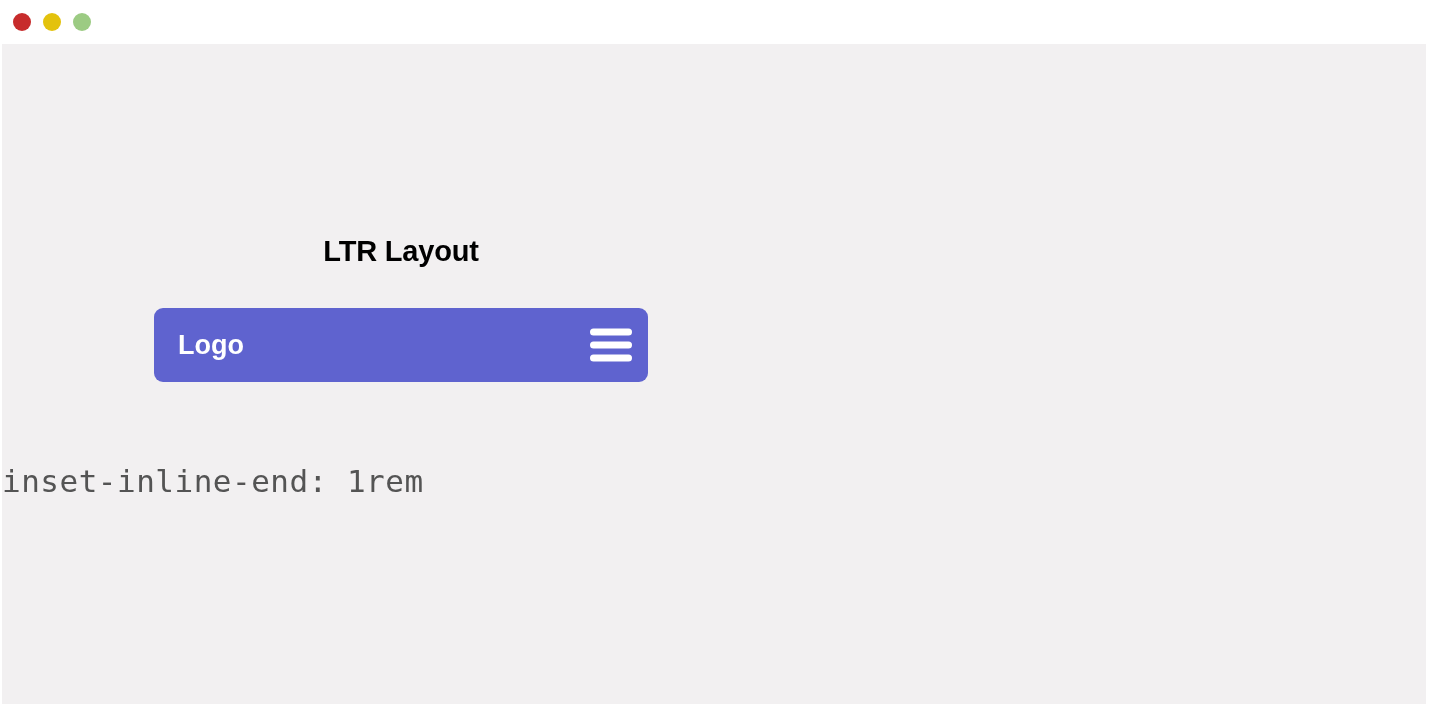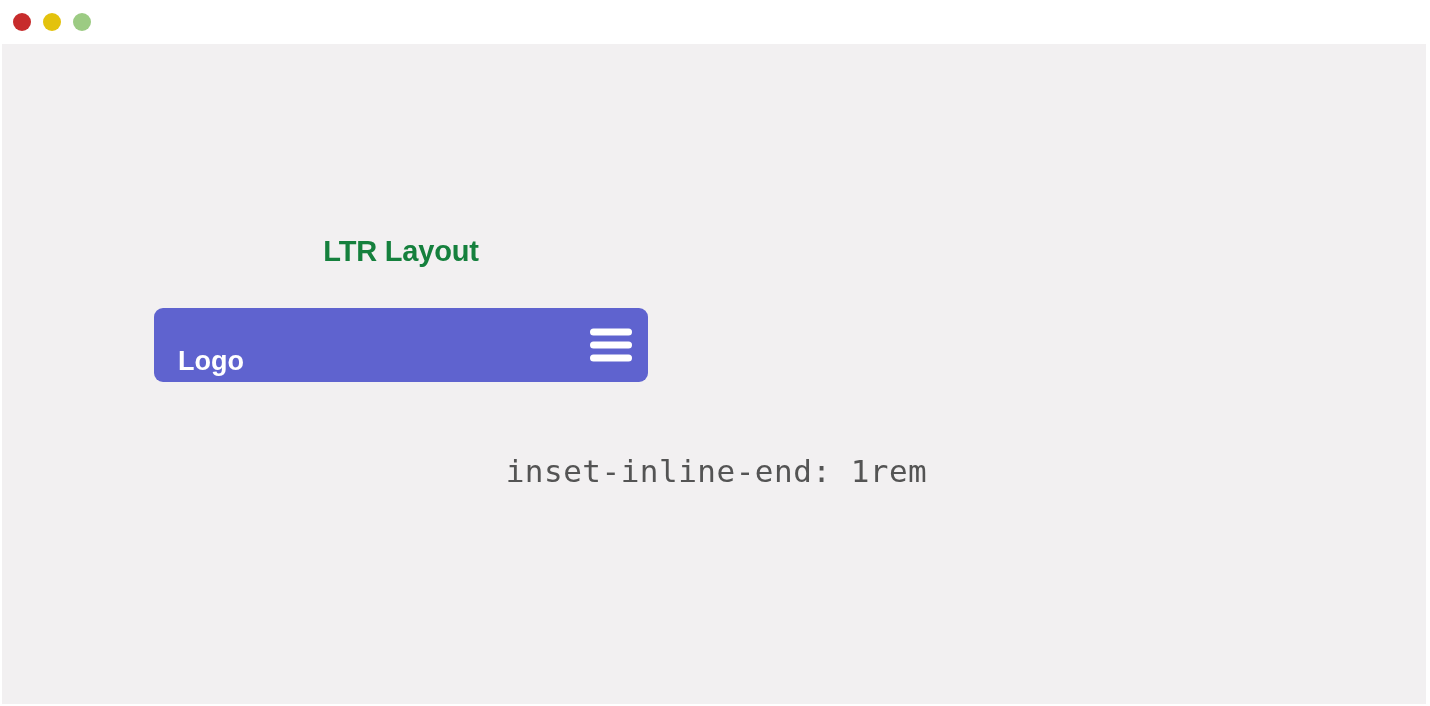--- a/index.html
+++ b/index.html
@@ -71,21 +71,21 @@
     width: 494px;
   }
   .panel.ltr { left: 152px; direction: ltr; }
   .panel.rtl { left: 782px; direction: rtl; }
 
   .panel-title {
     margin: 0;
     text-align: center;
     font-size: 29px;
     font-weight: bold;
-    color: #15803d;
+    color: #000000;
     letter-spacing: -0.2px;
     line-height: 1.2;
   }
 
   .navbar {
     position: relative;
     margin-top: 39px;
     height: 74px;
     border-radius: 9px;
     background: #5f63cf;
@@ -94,21 +94,20 @@
   .brand {
     position: absolute;
     top: 50%;
     transform: translateY(-50%);
     inset-inline-start: 24px;
     color: #ffffff;
     font-size: 27px;
     font-weight: bold;
     line-height: 1;
     white-space: nowrap;
-    margin-top: 16px;
   }
 
   .menu-toggle {
     position: absolute;
     top: 50%;
     transform: translateY(-50%);
     inset-inline-end: 16px;
     width: 42px;
     height: 33px;
     padding: 0;
@@ -124,23 +123,23 @@
     display: block;
     width: 42px;
     height: 7px;
     border-radius: 4px;
     background: #ffffff;
   }
 
   .code-caption {
     position: absolute;
     left: 0;
-    top: 409px;
+    top: 419px;
     width: 1429px;
-    text-align: center;
+    text-align: left;
     font-family: "DejaVu Sans Mono", "Liberation Mono", monospace;
     font-size: 31px;
     color: #545454;
     letter-spacing: 0.5px;
     line-height: 1.2;
     white-space: nowrap;
   }
 </style>
 </head>
 <body>

